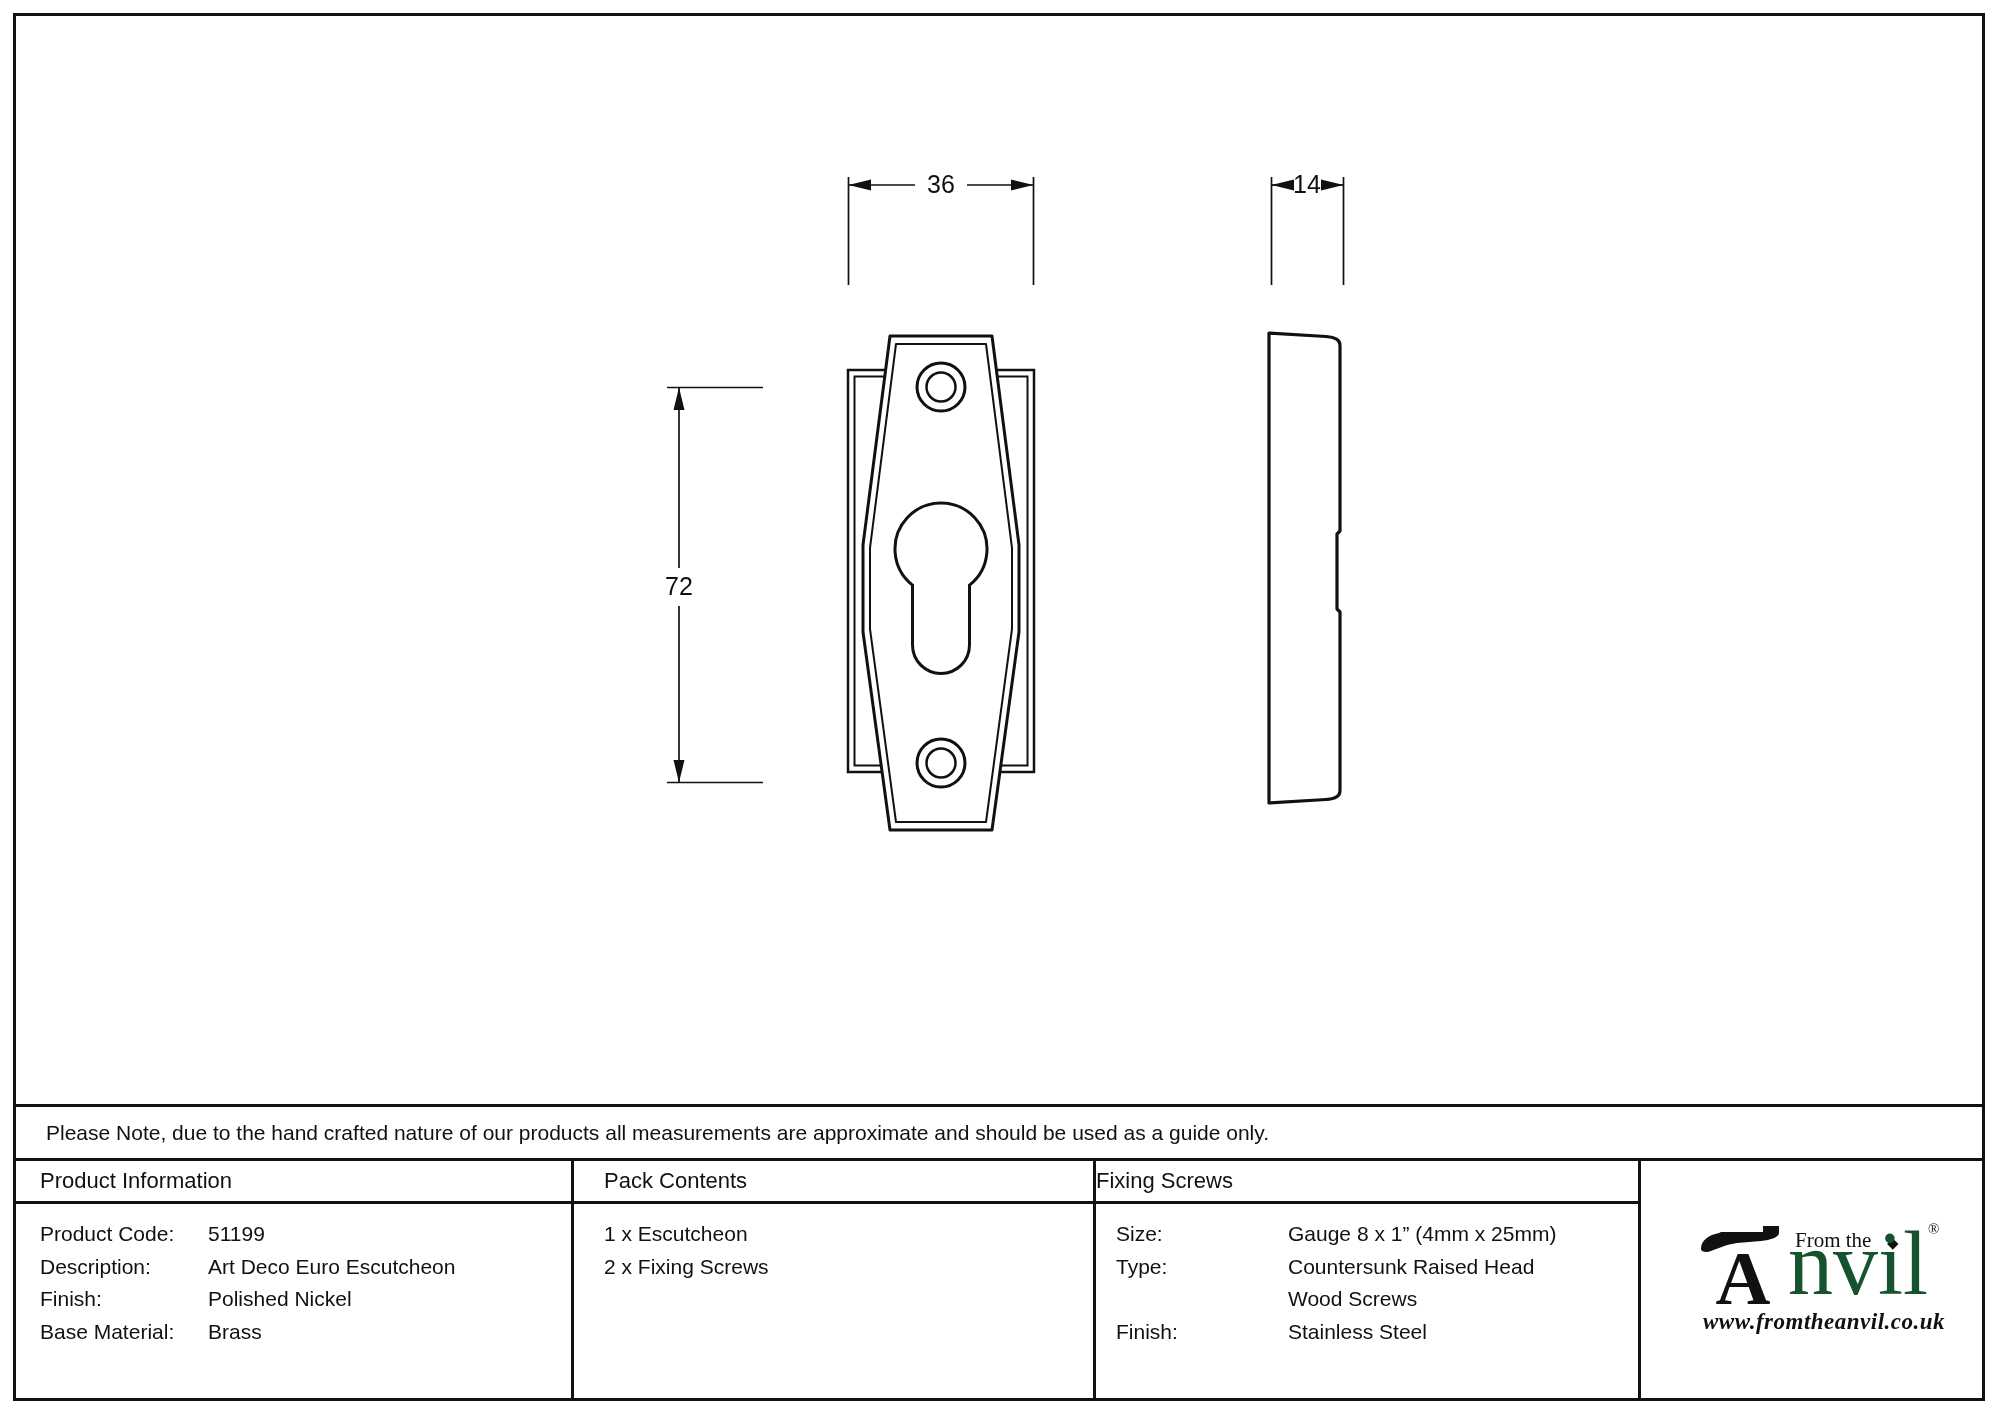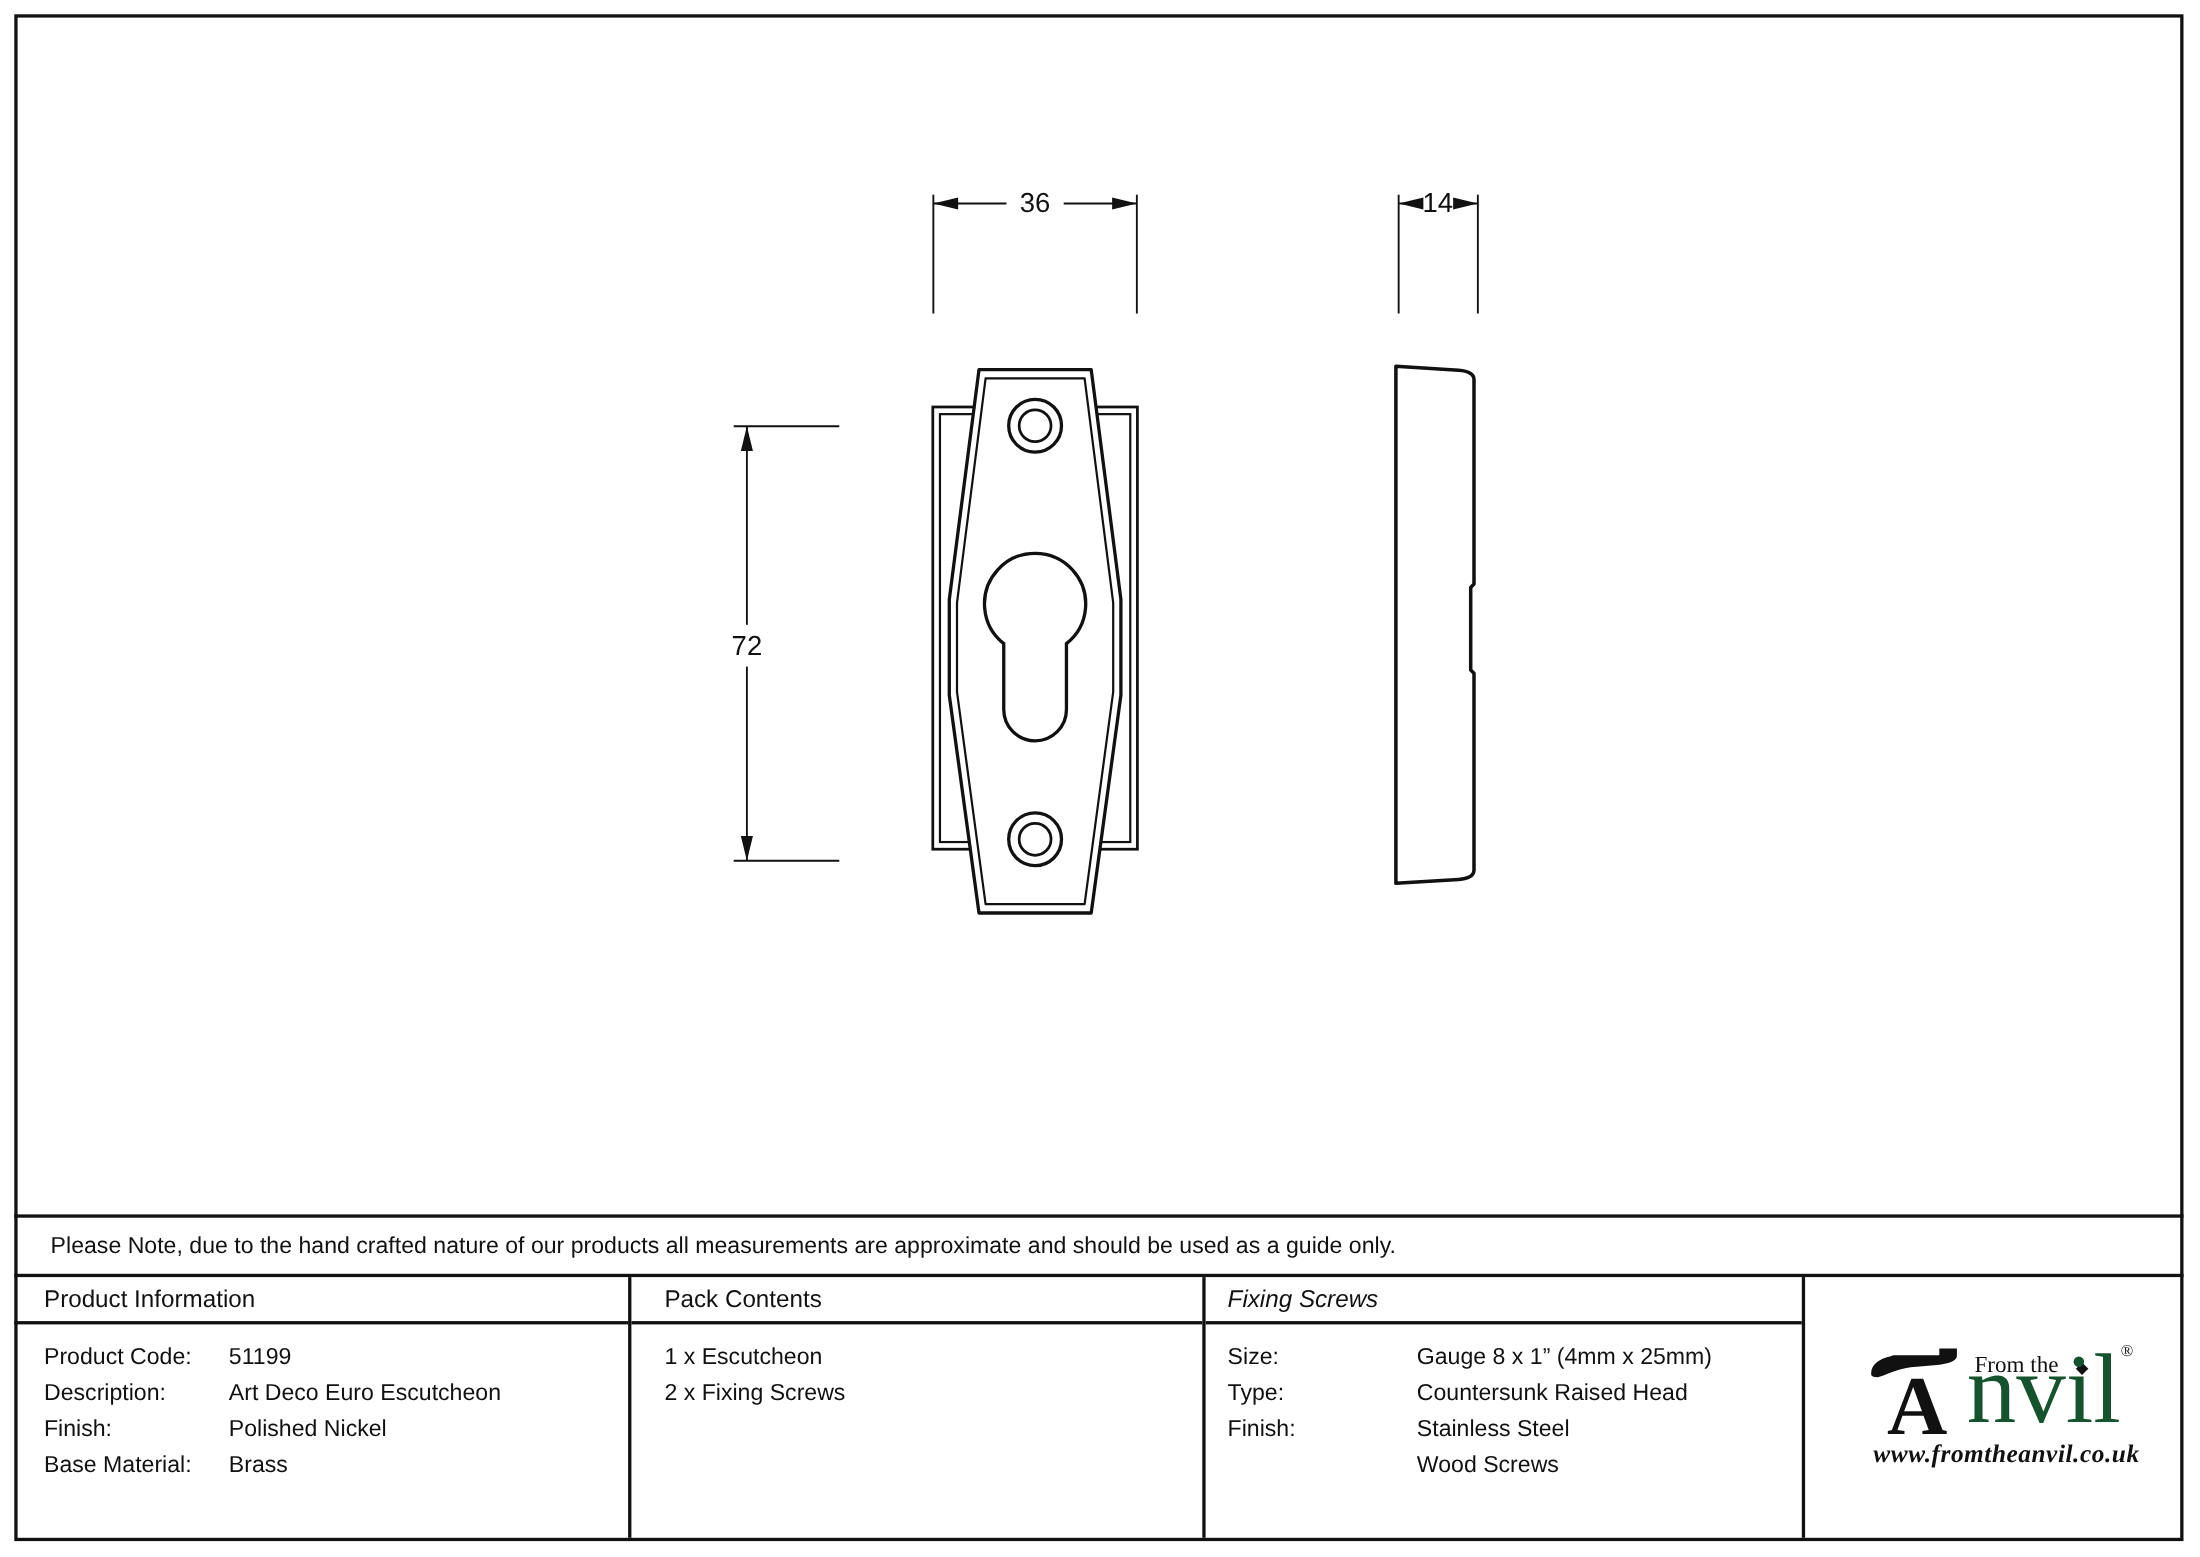--- a/index.html
+++ b/index.html
@@ -29,21 +29,21 @@
   #col-product{left:0;width:558px;}
   #col-pack{left:558px;width:522px;border-left:3px solid #111;}
   #col-screws{left:1080px;width:545px;border-left:3px solid #111;}
   #col-logo{left:1625px;width:347px;border-left:3px solid #111;}
   .col-header{
     height:43px;box-sizing:border-box;border-bottom:3px solid #111;
     display:flex;align-items:center;font-size:22px;
   }
   #col-product .col-header{padding-left:27px;}
   #col-pack .col-header{padding-left:30px;}
-  #col-screws .col-header{padding-left:20px;font-style:italic;}
+  #col-screws .col-header{}
   .col-body{padding-top:14px;font-size:21px;line-height:32.5px;}
   #col-product .col-body{padding-left:27px;}
   #col-pack .col-body{padding-left:30px;}
   #col-screws .col-body{padding-left:20px;}
   .kv .k{display:inline-block;}
   #col-product .kv .k{width:168px;}
   #col-screws .kv .k{width:172px;}
   
   #logo-box{left:56px;top:64px;width:250px;height:115px;position:absolute;}
   #logo-box *{font-family:"Liberation Serif",serif;}
@@ -153,24 +153,24 @@
         <span>Fixing Screws</span>
       </div>
     <div class="col-body">
       <div class="kv">
         <span class="k">Size:</span><span class="v">Gauge 8 x 1” (4mm x 25mm)</span>
       </div>
       <div class="kv">
         <span class="k">Type:</span><span class="v">Countersunk Raised Head</span>
       </div>
       <div class="kv">
-        <span class="k">Finish:</span><span class="v">Stainless Steel</span>
+        <span class="k"></span><span class="v">Wood Screws</span>
       </div>
       <div class="kv">
-        <span class="k"></span><span class="v">Wood Screws</span>
+        <span class="k">Finish:</span><span class="v">Stainless Steel</span>
       </div>
     </div>
   </div>
 
   <div id="col-logo" class="col">
     <div id="logo-box">
       <svg id="anvil-a-svg" viewBox="0 0 92 80">
         <text x="46" y="79" text-anchor="middle" font-family="Liberation Serif, serif" font-weight="bold" font-size="76" fill="#111">A</text>
         <path fill="#111" d="M4,24 C4,15 12,10 22,8 L24,7 L66,7 L66,1 L82,1 L82,8 C82,12 74,15 64,16 L40,18 C26,20 16,26 10,27 C6,27 4,26 4,24 Z"></path>
       </svg>

